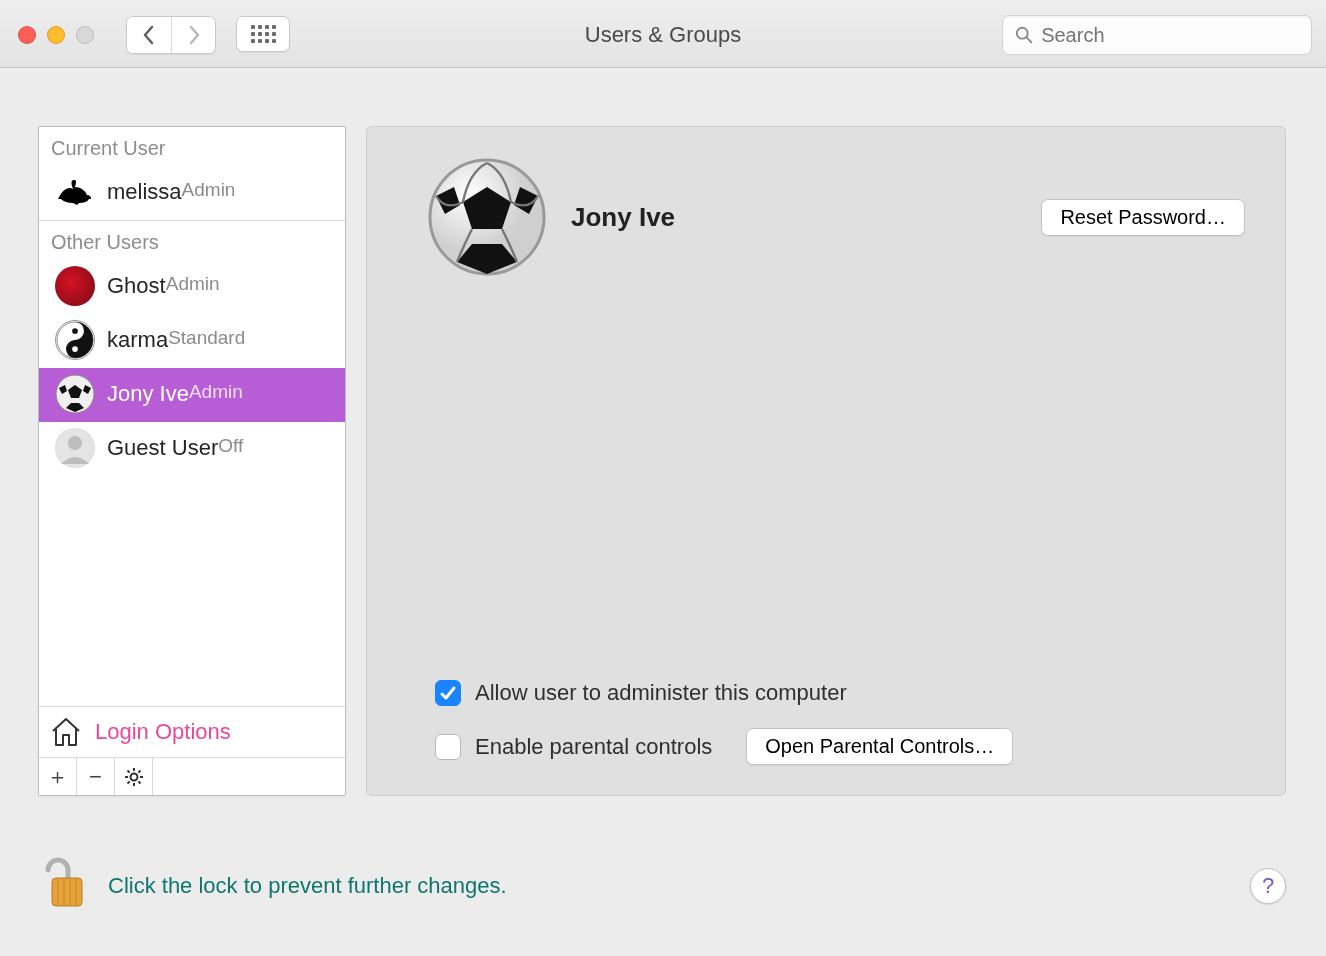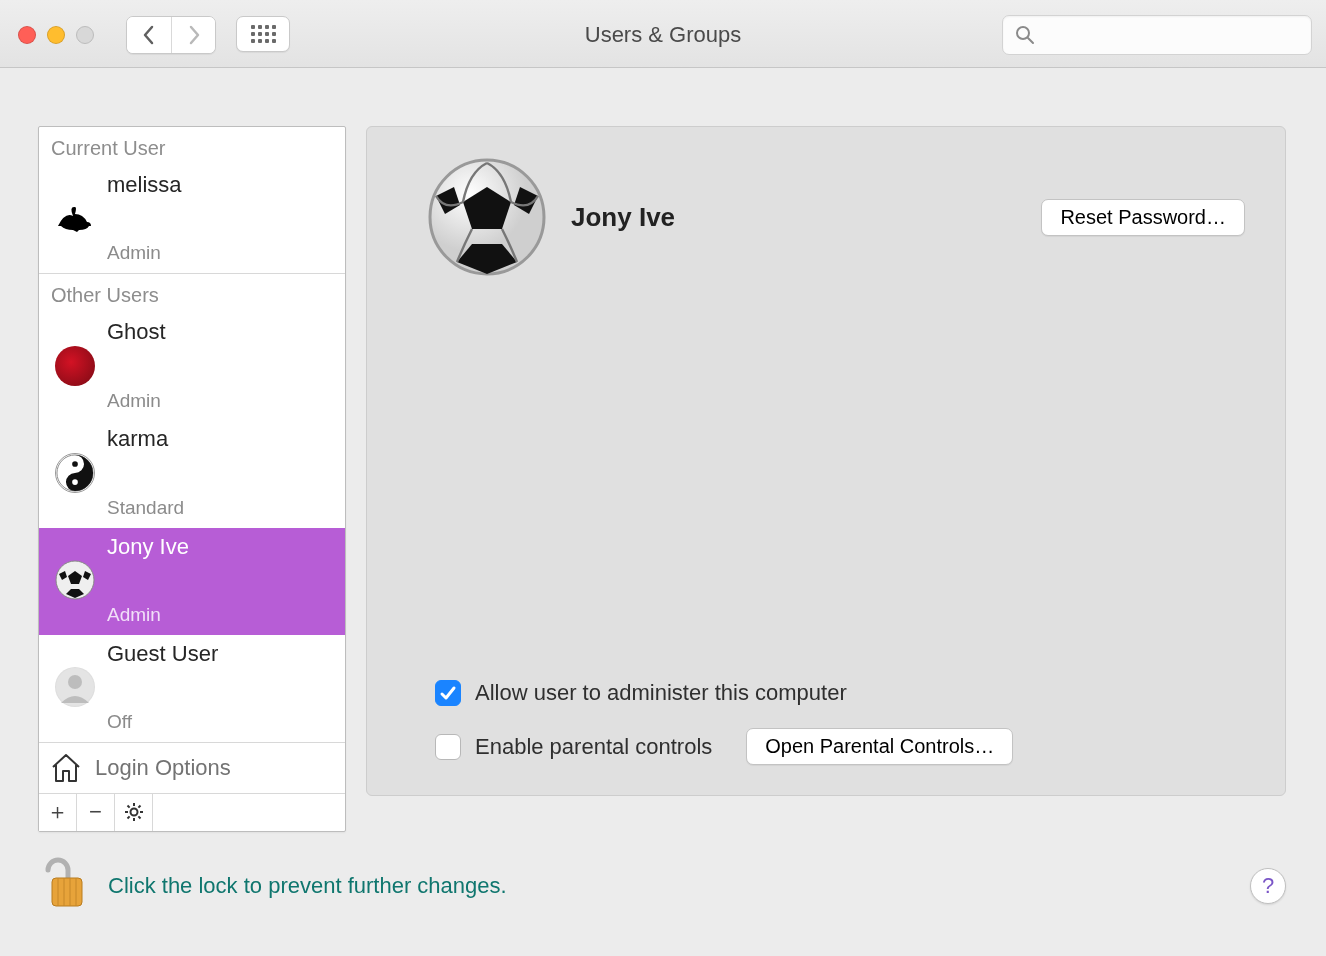--- a/index.html
+++ b/index.html
@@ -79,35 +79,35 @@
     box-shadow: 0 1px 2px rgba(0,0,0,0.05);
   }
   .side-header {
     font-size:20px; color:#8d8d8d; padding:10px 12px 6px 12px;
   }
   .user-row {
     display:flex; align-items:center; gap:12px;
     padding:6px 12px 8px 16px; cursor:pointer;
   }
   .user-row .av { width:40px; height:40px; border-radius:50%; flex:none; display:flex; align-items:center; justify-content:center; }
-  .user-row .texts { display:flex; flex-direction:column; line-height:1.2;gap:44px; }
+  .user-row .texts { display:flex; flex-direction:row; line-height:1.2; }
   .user-row .nm { font-size:22px; color:#262626; }
   .user-row .rl { font-size:19px; color:#8b8b8b; }
   .user-row.selected { background:#b75dd6; }
   .user-row.selected .nm { color:#fff; }
   .user-row.selected .rl { color:#f1dff8; }
   .hr { height:1px; background:#d8d8d8; }
 
   .side-filler { flex:1; }
   .login-options {
     border-top:1px solid #d8d8d8;
     display:flex; align-items:center; gap:12px;
     padding:8px 12px 8px 10px; cursor:pointer;
   }
-  .login-options .lbl { font-size:22px; color:#737373; }
+  .login-options .lbl { font-size:22px; color:#ec4899; }
   .side-toolbar {
     border-top:1px solid #d8d8d8; display:flex; height:38px;
   }
   .side-toolbar button {
     width:38px; border:none; background:#fff; border-right:1px solid #d8d8d8;
     font-size:22px; color:#444; cursor:pointer; display:flex; align-items:center; justify-content:center;
   }
   .side-toolbar button:last-child { border-right:none; flex:0 0 38px; }
   .side-toolbar .spacer { flex:1; }
 
@@ -201,20 +201,21 @@
   </div>
 
   <div class="titlebar-title">Users &amp; Groups</div>
 
   <div class="search-wrap">
     <div class="search">
       <svg width="20" height="20" viewBox="0 0 20 20">
           <circle cx="8" cy="8" r="6" fill="none" stroke="#8a8a8a" stroke-width="2"></circle>
           <line x1="13" y1="13" x2="18" y2="18" stroke="#8a8a8a" stroke-width="2" stroke-linecap="round"></line>
         </svg>
+      <input placeholder="Search" style="">
     </div>
   </div>
 </div>
 
 <div class="content">
 
   <div class="sidebar">
 
     <div class="side-header">Current User</div>
     <div class="user-row">

